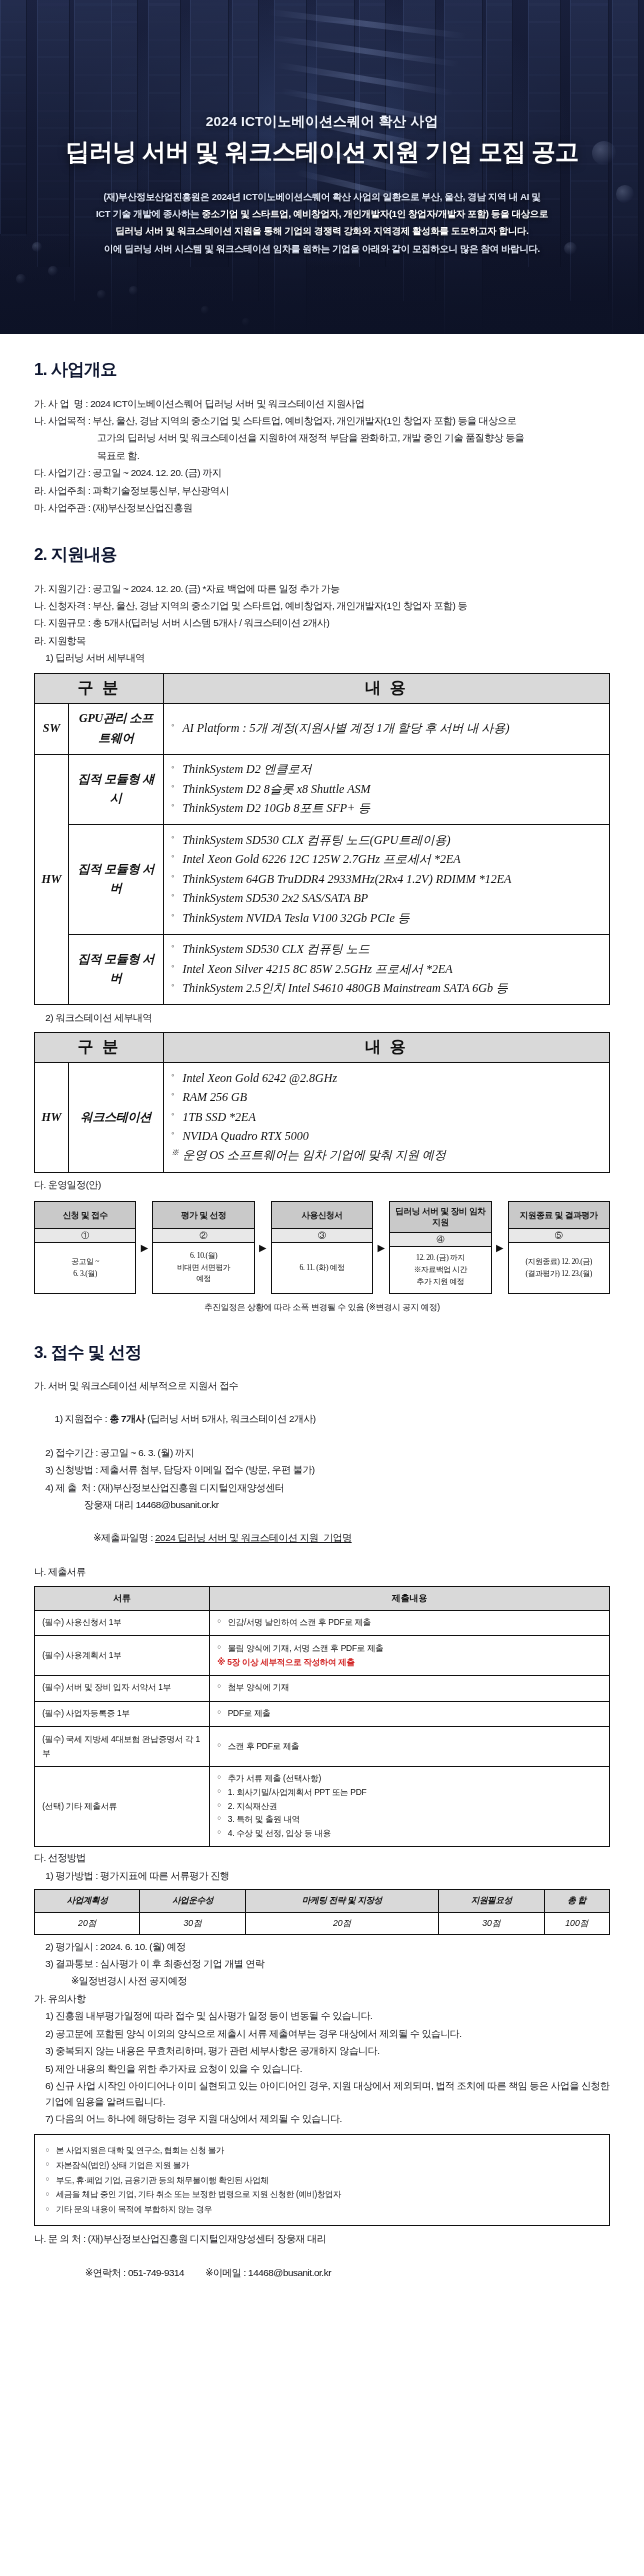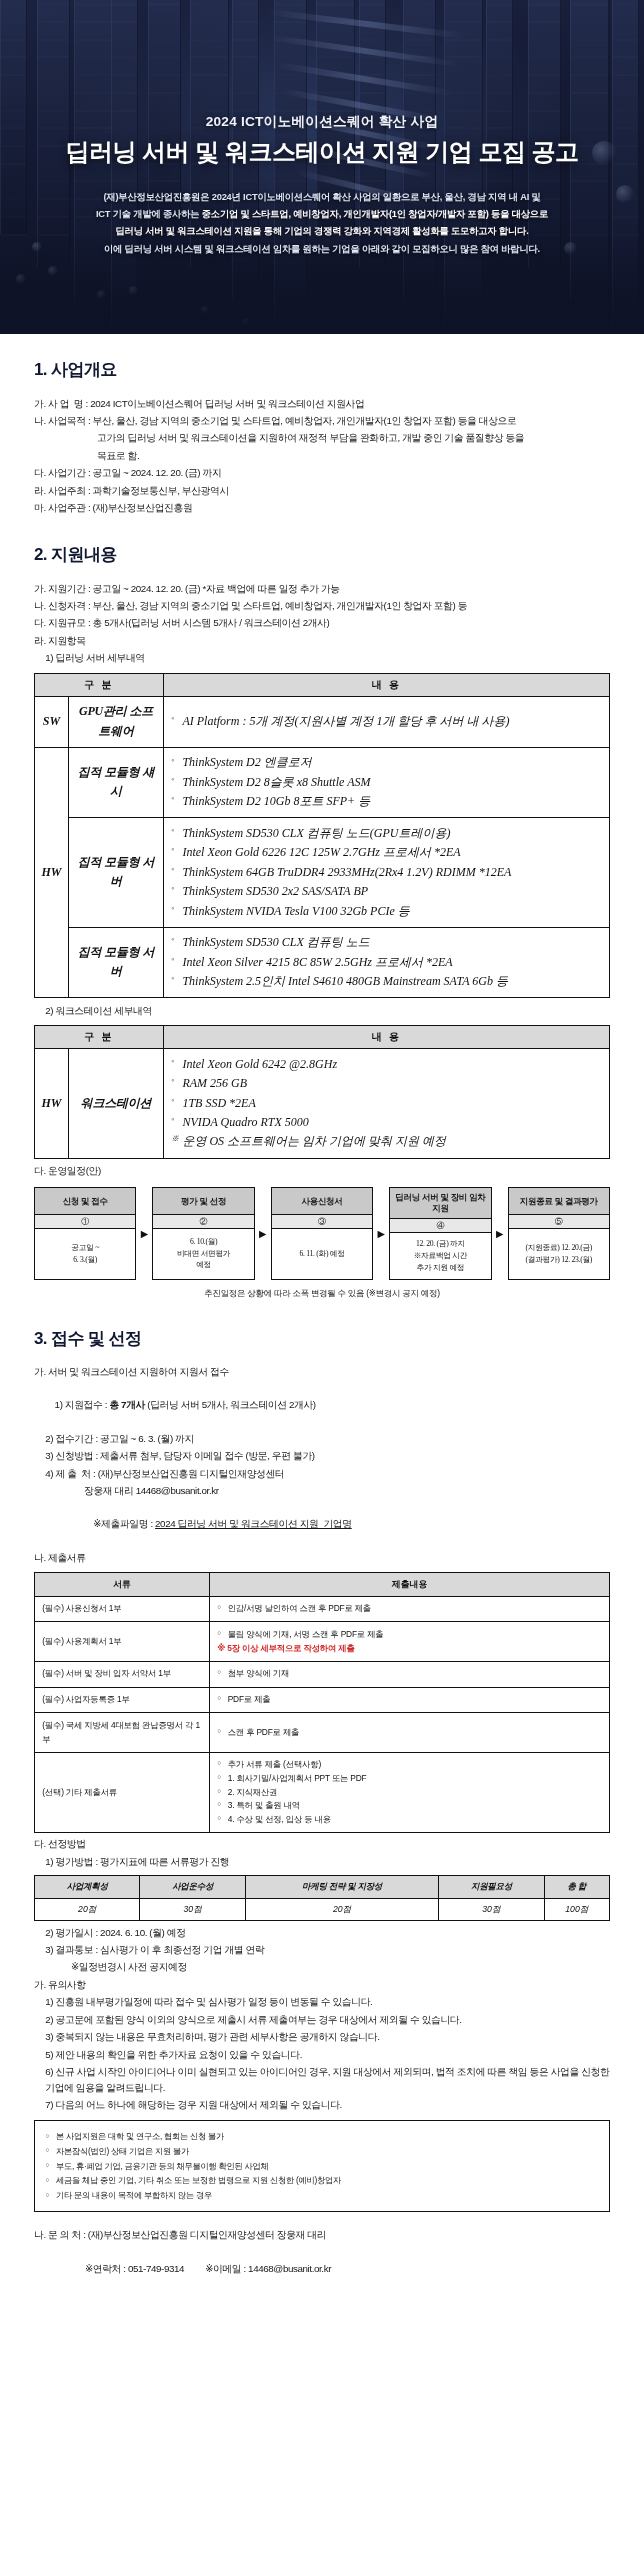--- a/index.html
+++ b/index.html
@@ -91,21 +91,21 @@
 
   
   table.spec {
     width:100%; border-collapse:collapse;
     margin:6.4px 0 4.8px 0;
     border:1.3px solid #111;
     font-family:"Liberation Serif","DejaVu Serif",serif;
   }
   table.spec th {
     background:#d9d9d9; border:0.8px solid #111;
-    font-size:10px; font-weight:700; padding:4px 5px;
+    font-size:16px; font-weight:700; padding:4px 5px;
     letter-spacing:2.4px; color:#111;
   }
   table.spec td {
     border:0.8px solid #111; padding:5.6px 6.4px;
     font-size:12px; color:#111; vertical-align:middle;
     line-height:1.62;
     font-style:italic;
   }
   td.cat { text-align:center; font-weight:700; width:34px; font-size:9.3px; }
   td.sub { text-align:center; font-weight:700; width:95px; font-size:8.9px; letter-spacing:-0.2px; }
@@ -189,21 +189,21 @@
   .notebox {
     border:1px solid #111; padding:8px 10.5px; margin:6.4px 0 3.2px 0;
   }
   .notebox .nline {
     font-size:8.3px; color:#17171b; line-height:1.8;
     letter-spacing:-0.3px; position:relative; padding-left:10.5px;
   }
   .notebox .nline:before {
     content:"\25CB"; position:absolute; left:0; top:0.8px; font-size:6.4px;
   }
-  .footer { margin-top:15px; }
+  .footer { margin-top:5px; }
 </style>
 </head>
 <body>
 
 <div class="hero">
   <div class="hero-racks" id="racks">
       <div class="rack" style="left:0px;width:27px;height:242px;">
         <div class="slat" style="top:11.3px;opacity:0.1"></div>
         <div class="slat" style="top:29px;opacity:0.15000000000000002"></div>
         <div class="slat" style="top:47px;opacity:0.2"></div>
@@ -633,21 +633,21 @@
         <div class="fnum">⑤</div>
         <div class="fbody">
           <div>(지원종료) 12. 20.(금)</div>
           <div>(결과평가) 12. 23.(월)</div>
         </div>
       </div>
     </div>
   <div class="flownote">추진일정은 상황에 따라 소폭 변경될 수 있음 (※변경시 공지 예정)</div>
 
   <h2 class="section">3. 접수 및 선정</h2>
-  <div class="ln">가. 서버 및 워크스테이션 지원하여 지원서 접수</div>
+  <div class="ln">가. 서버 및 워크스테이션 세부적으로 지원서 접수</div>
   <div class="ln ind1">
     <span>1) 지원접수 : </span><span class="bold">총 7개사</span><span> (딥러닝 서버 5개사, 워크스테이션 2개사)</span>
   </div>
   <div class="ln ind1">2) 접수기간 : 공고일 ~ 6. 3. (월) 까지</div>
   <div class="ln ind1">3) 신청방법 : 제출서류 첨부, 담당자 이메일 접수 (방문, 우편 불가)</div>
   <div class="ln ind1">4) 제 출  처 : (재)부산정보산업진흥원 디지털인재양성센터</div>
   <div class="ln ind4">장웅재 대리 14468@busanit.or.kr</div>
   <div class="ln ind4">
     <span>※제출파일명 : </span><span class="ul">2024 딥러닝 서버 및 워크스테이션 지원_기업명</span>
   </div>

